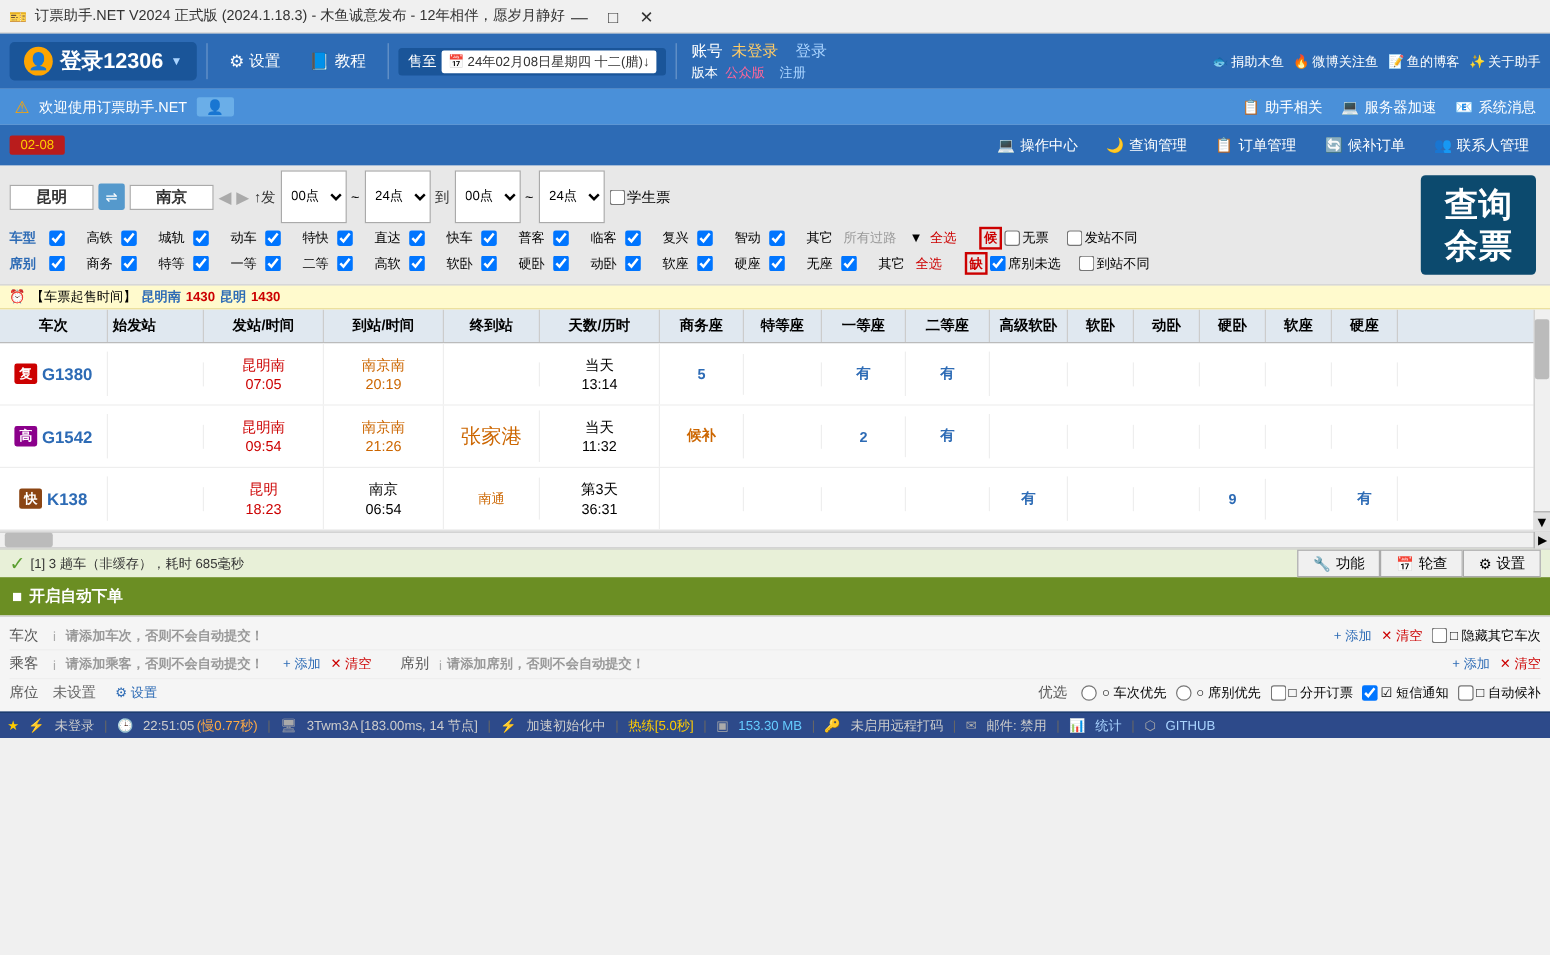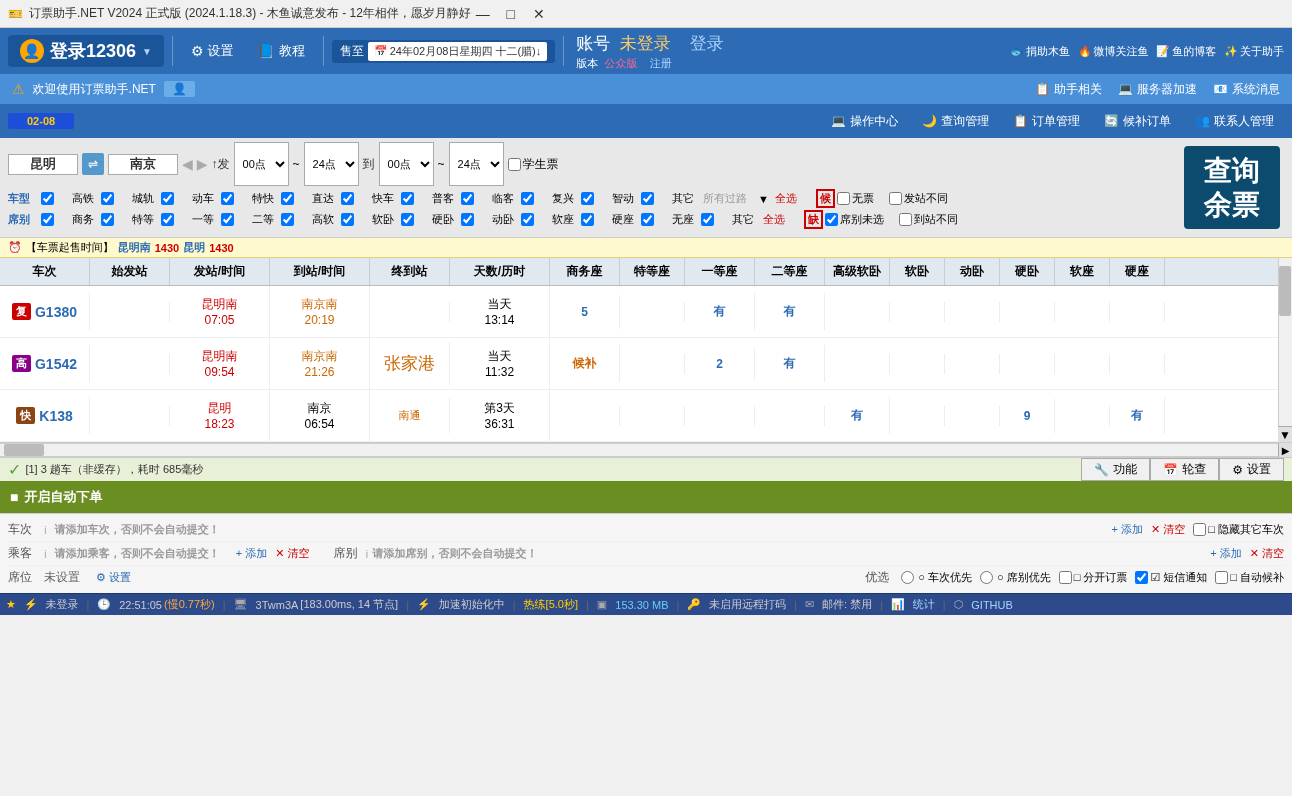--- a/index.html
+++ b/index.html
@@ -25,21 +25,21 @@
     .right-link { color: white; font-size: 11px; cursor: pointer; display: flex; align-items: center; gap: 2px; }
 
     
     .userbar { background: #4a90d9; height: 30px; display: flex; align-items: center; padding: 0 12px; gap: 8px; }
     .userbar-name { background: #6aaee8; color: white; padding: 1px 8px; border-radius: 2px; }
     .userbar-right { margin-left: auto; display: flex; gap: 16px; }
     .userbar-link { color: white; font-size: 12px; cursor: pointer; display: flex; align-items: center; gap: 4px; }
 
     
     .routebar { background: #2d6bb5; height: 34px; display: flex; align-items: center; padding: 0 8px; gap: 8px; }
-    .routebar-date { background: #1d4ed8; color: #ffcc00; padding: 2px 19px; font-size: 11px; font-weight: bold; border-radius: 2px; }
+    .routebar-date { background: #b91c1c; color: #ffcc00; padding: 2px 9px; font-size: 11px; font-weight: normal; border-radius: 2px; }
     .routebar-title { color: white; font-size: 14px; font-weight: bold; flex: 1; }
     .routebar-nav { display: flex; gap: 4px; margin-left: auto; }
     .routebar-nav-btn { color: white; font-size: 12px; cursor: pointer; padding: 3px 10px; display: flex; align-items: center; gap: 4px; border-radius: 3px; }
 
     
     .search-section { background: #e8e8e8; padding: 4px 8px; border-bottom: 1px solid #ccc; }
     .search-row1 { display: flex; align-items: center; gap: 4px; margin-bottom: 3px; }
     .station-input { background: white; border: 1px solid #aaa; padding: 2px 6px; font-size: 13px; font-weight: bold; color: #333; width: 70px; text-align: center; }
     .swap-btn { background: #5599cc; color: white; border: none; width: 22px; height: 22px; cursor: pointer; font-size: 12px; display: flex; align-items: center; justify-content: center; border-radius: 2px; }
     .date-select { background: white; border: 1px solid #aaa; padding: 2px 4px; font-size: 11px; }
@@ -117,21 +117,21 @@
   <div class="toolbar-divider"></div>
   <div class="sale-section">
     <span>售至</span>
     <div class="sale-date">
       <span class="sale-date-icon">📅</span>
       <span>24年02月08日星期四 十二(腊)↓</span>
     </div>
   </div>
   <div class="toolbar-divider"></div>
   <div style="display:flex;flex-direction:column;gap:1px;margin-left:4px;">
-    <div style="color:white;font-size:17px;">
+    <div style="color:white;font-size:13px;">
       <span>账号</span>&nbsp;
       <span style="color:#ffcc66;">未登录</span>
       &nbsp;&nbsp;
       <span style="color:#aad4ff;cursor:pointer;">登录</span>
     </div>
     <div style="color:white;font-size:11px;">
       <span>版本</span>&nbsp;
       <span style="color:#ff6699;cursor:pointer;">公众版</span>
       &nbsp;&nbsp;
       <span style="color:#aad4ff;cursor:pointer;">注册</span>
@@ -363,21 +363,21 @@
   <span style="color:#2d6bb5;cursor:pointer;font-weight:bold;">昆明南</span>
   <span style="color:#cc0000;font-weight:bold;">1430</span>
   <span style="color:#2d6bb5;cursor:pointer;font-weight:bold;">昆明</span>
   <span style="color:#cc0000;font-weight:bold;">1430</span>
 </div>
 
 <div style="background:white;border-bottom:1px solid #ccc;overflow:hidden;position:relative;">
 
   <div style="display:grid;grid-template-columns:90px 80px 100px 100px 80px 100px 70px 65px 70px 70px 65px 55px 55px 55px 55px 55px 14px;background:#e0e8f0;border-bottom:1px solid #bbb;font-size:12px;font-weight:bold;">
     <div style="padding:5px 4px;text-align:center;border-right:1px solid #ccc;">车次</div>
-    <div style="padding:5px 4px;text-align:center;border-right:1px solid #ccc;">始发站</div>
+    <div style="padding:5px 4px;text-align:left;border-right:1px solid #ccc;">始发站</div>
     <div style="padding:5px 4px;text-align:center;border-right:1px solid #ccc;">发站/时间</div>
     <div style="padding:5px 4px;text-align:center;border-right:1px solid #ccc;">到站/时间</div>
     <div style="padding:5px 4px;text-align:center;border-right:1px solid #ccc;">终到站</div>
     <div style="padding:5px 4px;text-align:center;border-right:1px solid #ccc;">天数/历时</div>
     <div style="padding:5px 4px;text-align:center;border-right:1px solid #ccc;">商务座</div>
     <div style="padding:5px 4px;text-align:center;border-right:1px solid #ccc;">特等座</div>
     <div style="padding:5px 4px;text-align:center;border-right:1px solid #ccc;">一等座</div>
     <div style="padding:5px 4px;text-align:center;border-right:1px solid #ccc;">二等座</div>
     <div style="padding:5px 4px;text-align:center;border-right:1px solid #ccc;">高级软卧</div>
     <div style="padding:5px 4px;text-align:center;border-right:1px solid #ccc;">软卧</div>

